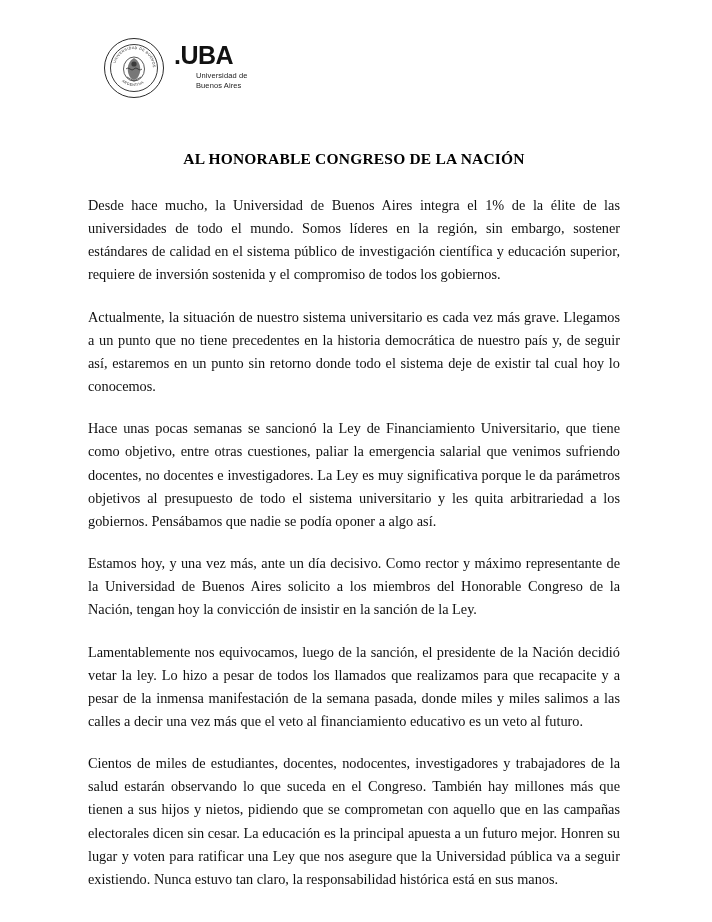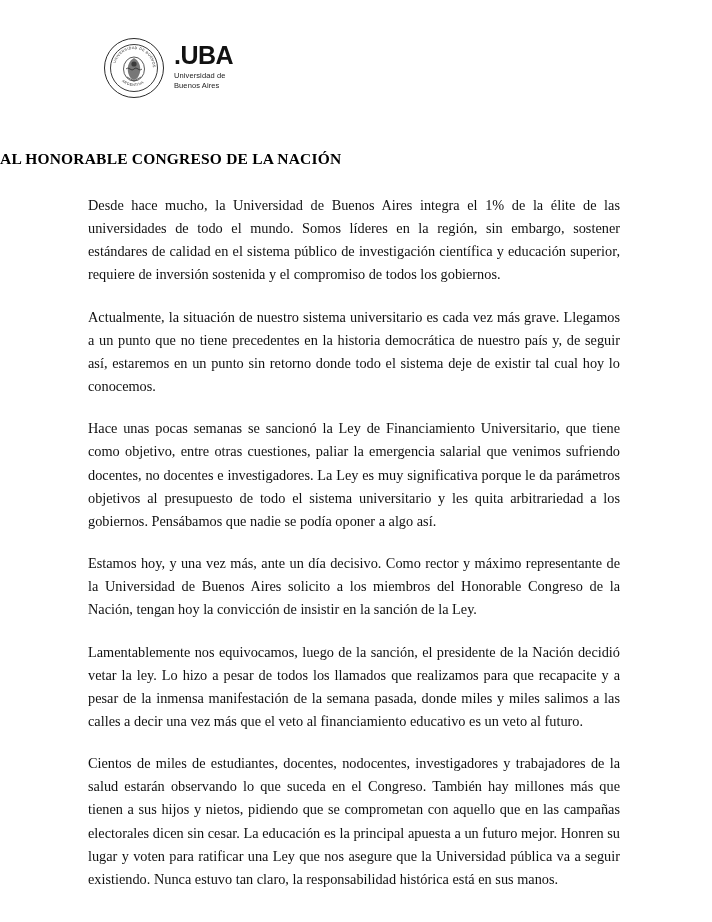--- a/index.html
+++ b/index.html
@@ -60,25 +60,26 @@
     letter-spacing: -0.5px;
     color: #111111;
   }
   .wordmark .sub {
     font-family: "Liberation Sans", sans-serif;
     font-size: 7.5px;
     line-height: 1.32;
     color: #222222;
     margin-top: 3px;
     letter-spacing: 0.1px;
+    margin-left: 22px;
   }
 
   
   .doc-title {
-    text-align: left;
+    text-align: center;
     font-weight: bold;
     font-size: 15.5px;
     letter-spacing: 0.2px;
     margin: 52px 4px 0 0;
     color: #000000;
   }
   .content {
     padding: 0 92px 0 88px;
     margin-top: 26px;
   }

